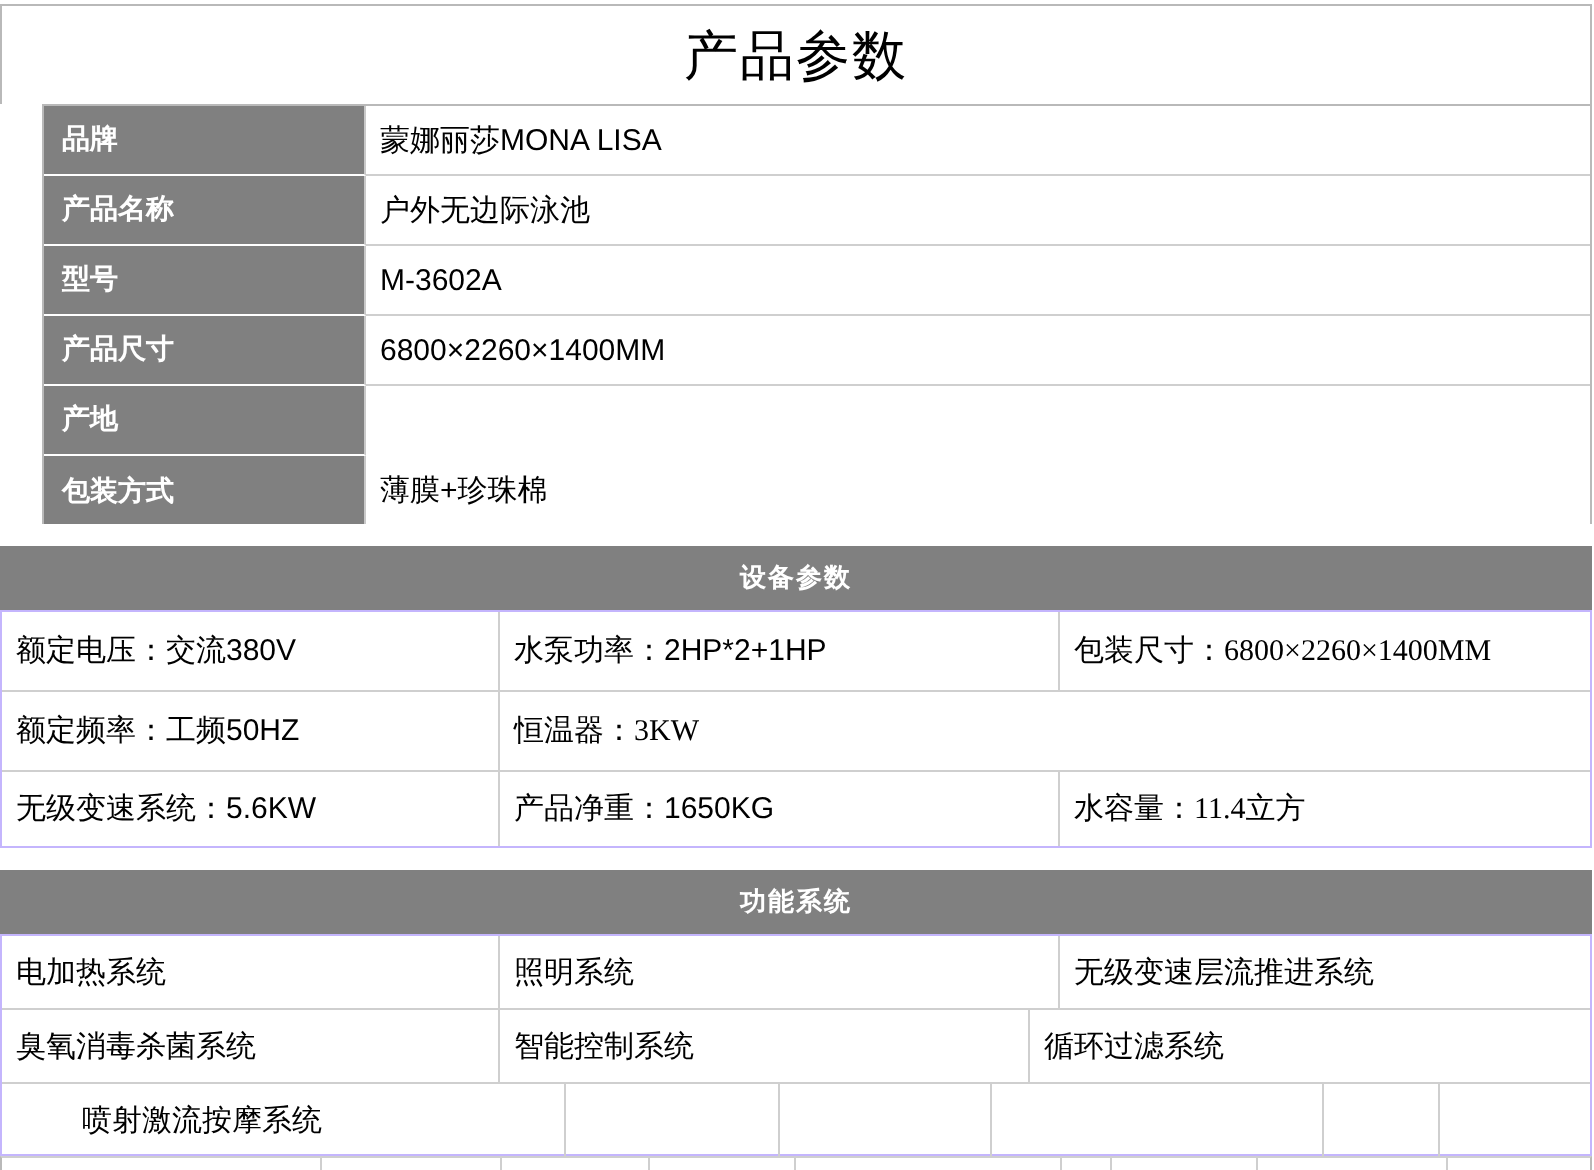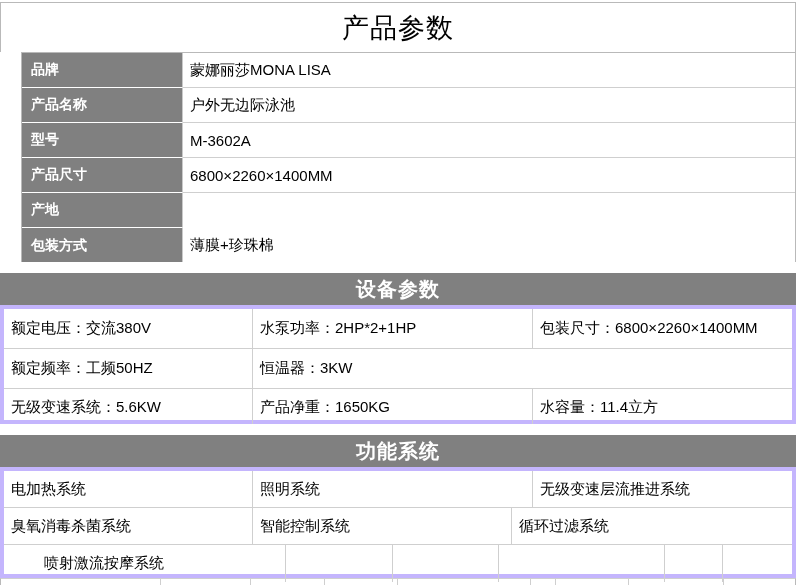--- a/index.html
+++ b/index.html
@@ -74,47 +74,47 @@
 
   .section-bar {
     height: 32px;
     background: #808080;
     display: flex;
     align-items: center;
     justify-content: center;
   }
   .section-bar .section-title {
     color: #ffffff;
-    font-size: 20px;
+    font-size: 13px;
     font-weight: 700;
     letter-spacing: 1px;
   }
 
   
   .spec-table {
-    border: 4px solid #c4b5fd;
+    border: 1px solid #c4b5fd;
     display: flex;
     flex-direction: column;
   }
   .device-table { height: 119px; }
   .func-table { height: 111px; }
   .spec-row { display: flex; border-bottom: 1px solid #cfcfcf; }
   .spec-row:last-child { border-bottom: none; }
   .device-table .spec-row { flex: 0 0 40px; }
   .device-table .spec-row:last-child { flex: 0 0 37px; }
   .func-table .spec-row { flex: 0 0 37px; }
   .spec-cell {
     display: flex;
     align-items: center;
     padding-left: 7px;
     font-size: 15px;
     color: #000000;
     border-right: 1px solid #cfcfcf;
   }
-  .spec-cell:last-child { border-right: none; }
+  .spec-cell:last-child { border-right: none; font-family: Liberation Serif, serif; }
   .col-a { width: 249px; flex: 0 0 249px; }
   .col-b { width: 280px; flex: 0 0 280px; }
   .col-c { flex: 1; }
 
   
   .sub-cell {
     border-right: 1px solid #cfcfcf;
     height: 100%;
     margin-left: 33px;
   }

